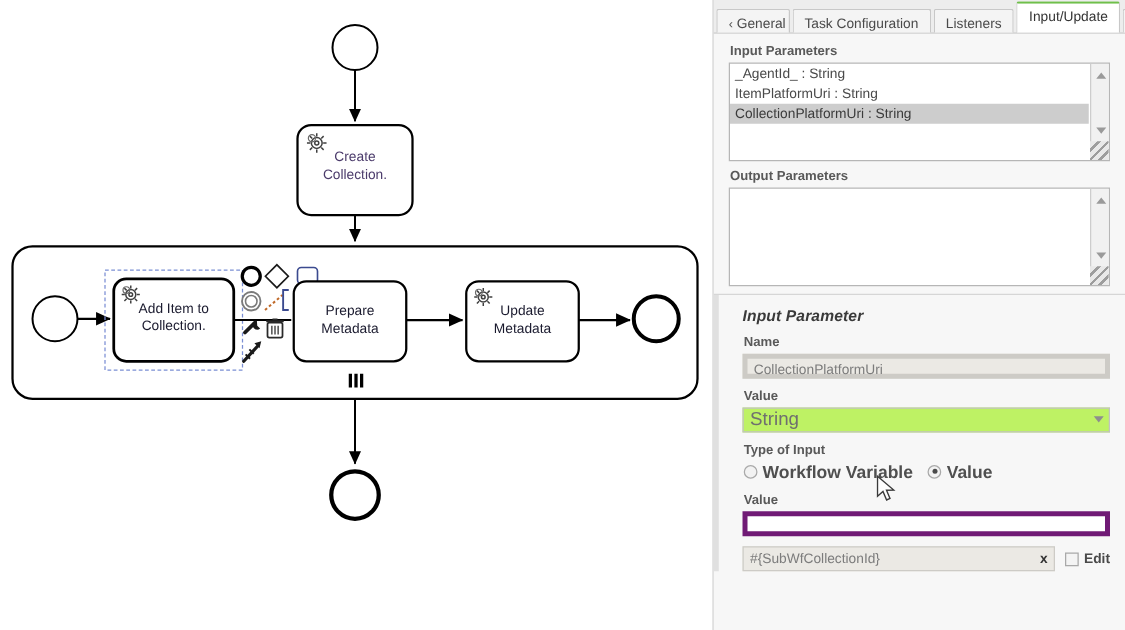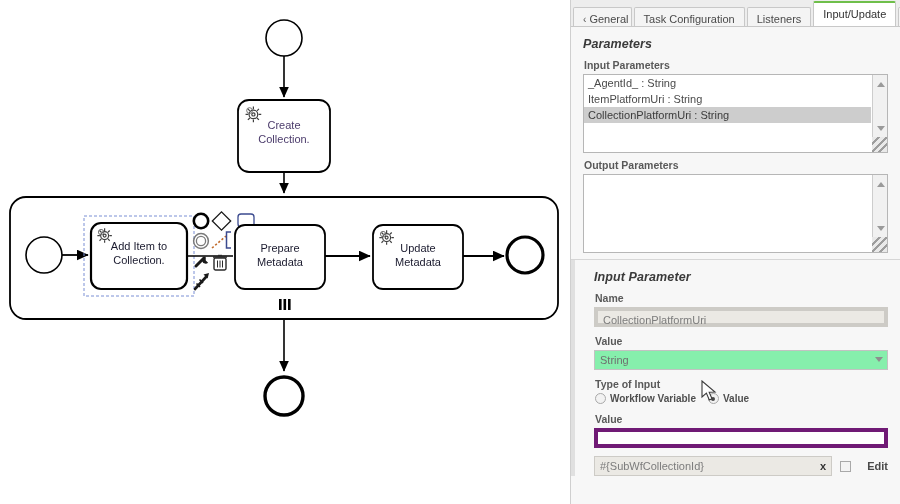--- a/index.html
+++ b/index.html
@@ -161,22 +161,22 @@
     margin-bottom: 8px;
     width: 100%;
     display: block;
   }
   .txt.readonly { background: #ebe9e4; color: #7c7c7c; border-color: #cdcbc6; }
 
   .selectwrap { position: relative; margin-bottom: 8px; }
   .select {
     height: 20px;
     border: 1px solid #c2c2c2;
-    background: #86efac;
-    font-size: 11px;
+    background: #bef264;
+    font-size: 15px;
     color: #6f6f6f;
     line-height: 18px;
     padding: 0 18px 0 5px;
     width: 100%;
   }
   .select-caret {
     position: absolute; right: 5px; top: 7px;
     width: 0; height: 0;
     border-left: 4px solid transparent;
     border-right: 4px solid transparent;
@@ -186,40 +186,40 @@
   .radio-row { display: flex; align-items: center; gap: 4px; margin: 1px 0 9px 1px; }
   .radio {
     width: 11px; height: 11px; border-radius: 50%;
     border: 1px solid #a9a9a9; background: #f2f2f2;
     display: inline-block; position: relative; flex: 0 0 auto;
   }
   .radio.checked::after {
     content: ""; position: absolute; left: 2.5px; top: 2.5px;
     width: 4px; height: 4px; border-radius: 50%; background: #4a4a4a;
   }
-  .radio-label { font-size: 10px; font-weight: bold; color: #4f4f4f; margin-right: 8px; }
+  .radio-label { font-size: 14px; font-weight: bold; color: #4f4f4f; margin-right: 8px; }
 
   .elrow { position: relative; margin-bottom: 4px; display: flex; align-items: center; }
   .elfield {
     position: relative;
     flex: 1 1 auto;
     height: 20px;
     border: 1px solid #cdcbc6;
     background: #ebe9e4;
     font-size: 11px;
     color: #7c7c7c;
     line-height: 18px;
     padding: 0 20px 0 5px;
   }
   .clearx {
     position: absolute; right: 5px; top: 2px;
     font-size: 11px; font-weight: bold; color: #333;
     line-height: 15px;
   }
-  .editwrap { display: flex; align-items: center; gap: 16px; margin-left: 8px; flex: 0 0 auto; }
+  .editwrap { display: flex; align-items: center; gap: 4px; margin-left: 8px; flex: 0 0 auto; }
   .cbox {
     width: 11px; height: 11px; border: 1px solid #a9a9a9; background: #f4f4f4;
     display: inline-block;
   }
   .edit-label { font-size: 11px; font-weight: bold; color: #4a4a4a; }
 
   .cursor-arrow { position: absolute; pointer-events: none; }
 </style>
 </head>
 <body>
@@ -394,21 +394,20 @@
       </div>
       <div class="tab clipped">
         
         
       </div>
     </div>
 
     <div class="panel-body">
 
       <div class="section">
-        <div class="section-title">Parameters</div>
 
         <div class="field-label">Input Parameters</div>
         <div class="listbox">
           <div class="items">
             <div class="list-item">_AgentId_ : String</div>
             <div class="list-item">ItemPlatformUri : String</div>
             <div class="list-item selected">CollectionPlatformUri : String</div>
           </div>
           <div class="sbar">
             <div class="arrow up">

